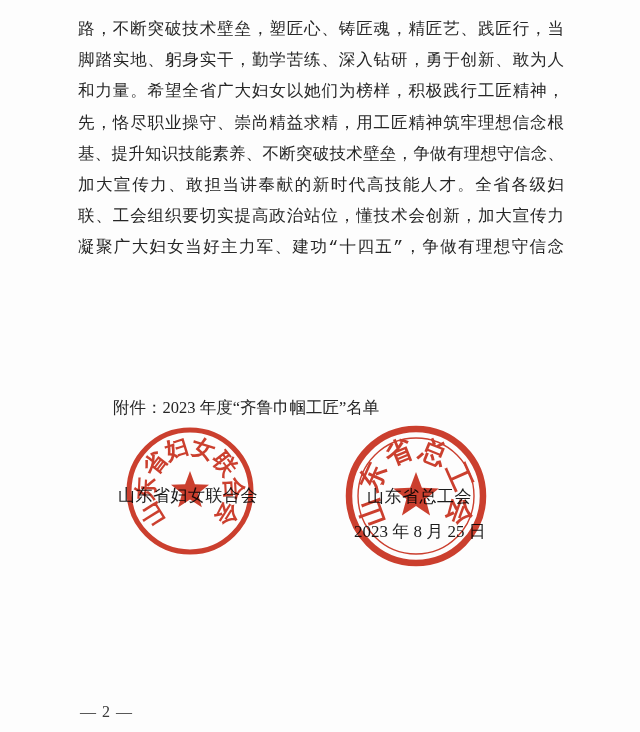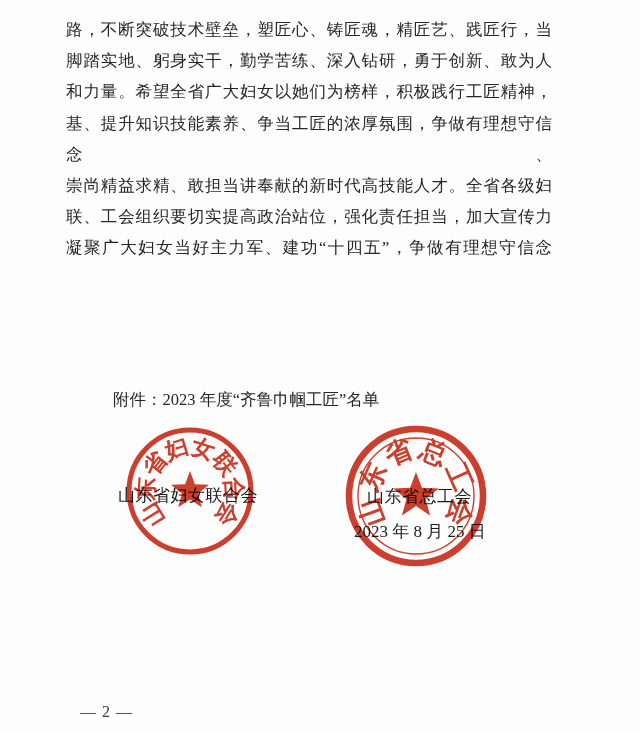--- a/index.html
+++ b/index.html
@@ -5,30 +5,31 @@
   html,body { margin:0; padding:0; background:#ffffff; }
   .page {
     position:relative;
     width:640px; height:732px;
     background:#fdfdfd;
     font-family:"Liberation Serif", serif;
     overflow:hidden;
   }
   .body-text {
     position:absolute;
-    left:66px; top:14px; width:486px;
+    left:78px; top:14px; width:486px;
     font-size:16.5px;
     line-height:31.2px;
     color:#262626;
+    font-family:Liberation Mono, monospace;
   }
   .body-text .line { text-align:justify; text-align-last:justify; }
   .body-text .line.last { text-align:justify; text-align-last:left; }
   .attachment {
     position:absolute;
-    left:113px; top:389px;
+    left:113px; top:397px;
     font-size:16.5px;
     color:#262626;
     white-space:nowrap;
   }
   .sig {
     position:absolute;
     font-size:17px;
     color:#1c1c1c;
     white-space:nowrap;
   }
@@ -53,23 +54,24 @@
 </style>
 </head>
 <body>
 
 <div class="page">
 
   <div class="body-text">
       <div class="line">路，不断突破技术壁垒，塑匠心、铸匠魂，精匠艺、践匠行，当</div>
       <div class="line">脚踏实地、躬身实干，勤学苦练、深入钻研，勇于创新、敢为人</div>
       <div class="line">和力量。希望全省广大妇女以她们为榜样，积极践行工匠精神，</div>
-      <div class="line">基、提升知识技能素养、争当工匠的浓厚氛围，争做有理想守信念、</div>
-      <div class="line">崇尚精益求精、敢担当讲奉献的新时代高技能人才。全省各级妇</div>
-      <div class="line">联、工会组织要切实提高政治站位，强化责任担当，加大宣传力</div>
+      <div class="line">先，恪尽职业操守、崇尚精益求精，用工匠精神筑牢理想信念根</div>
+      <div class="line">基、提升知识技能素养、不断突破技术壁垒，争做有理想守信念、</div>
+      <div class="line">加大宣传力、敢担当讲奉献的新时代高技能人才。全省各级妇</div>
+      <div class="line">联、工会组织要切实提高政治站位，懂技术会创新，加大宣传力</div>
       <div class="line">凝聚广大妇女当好主力军、建功“十四五”，争做有理想守信念</div>
     </div>
 
   <div class="attachment">附件：2023 年度“齐鲁巾帼工匠”名单</div>
 
   <div class="sig" id="sig-left">山东省妇女联合会</div>
 
   <div class="sig" id="sig-right">山东省总工会</div>
 
   <div class="sig" id="sig-date">2023 年 8 月 25 日</div>

